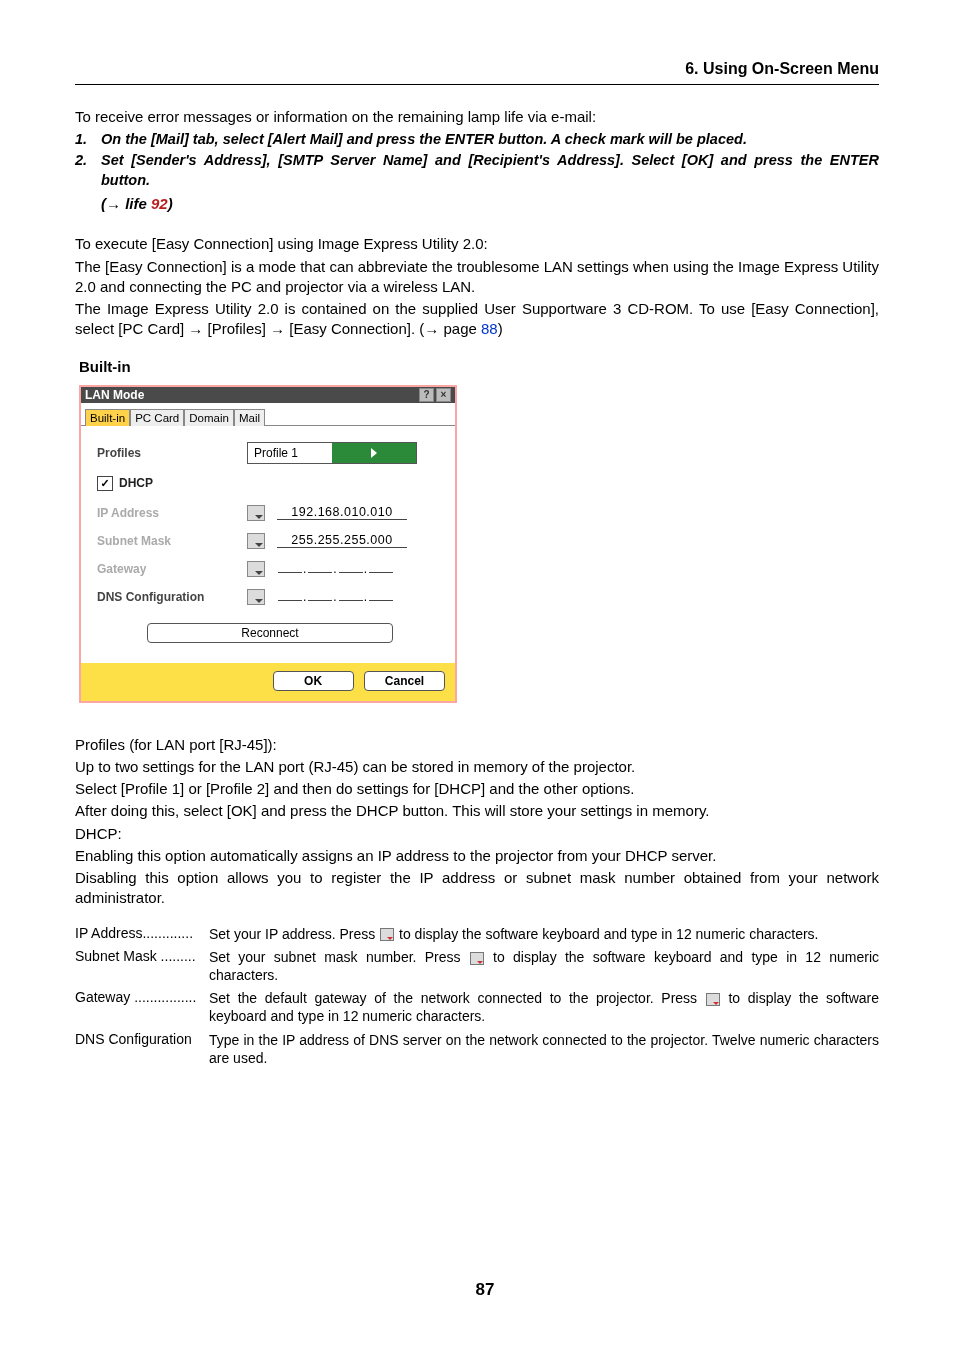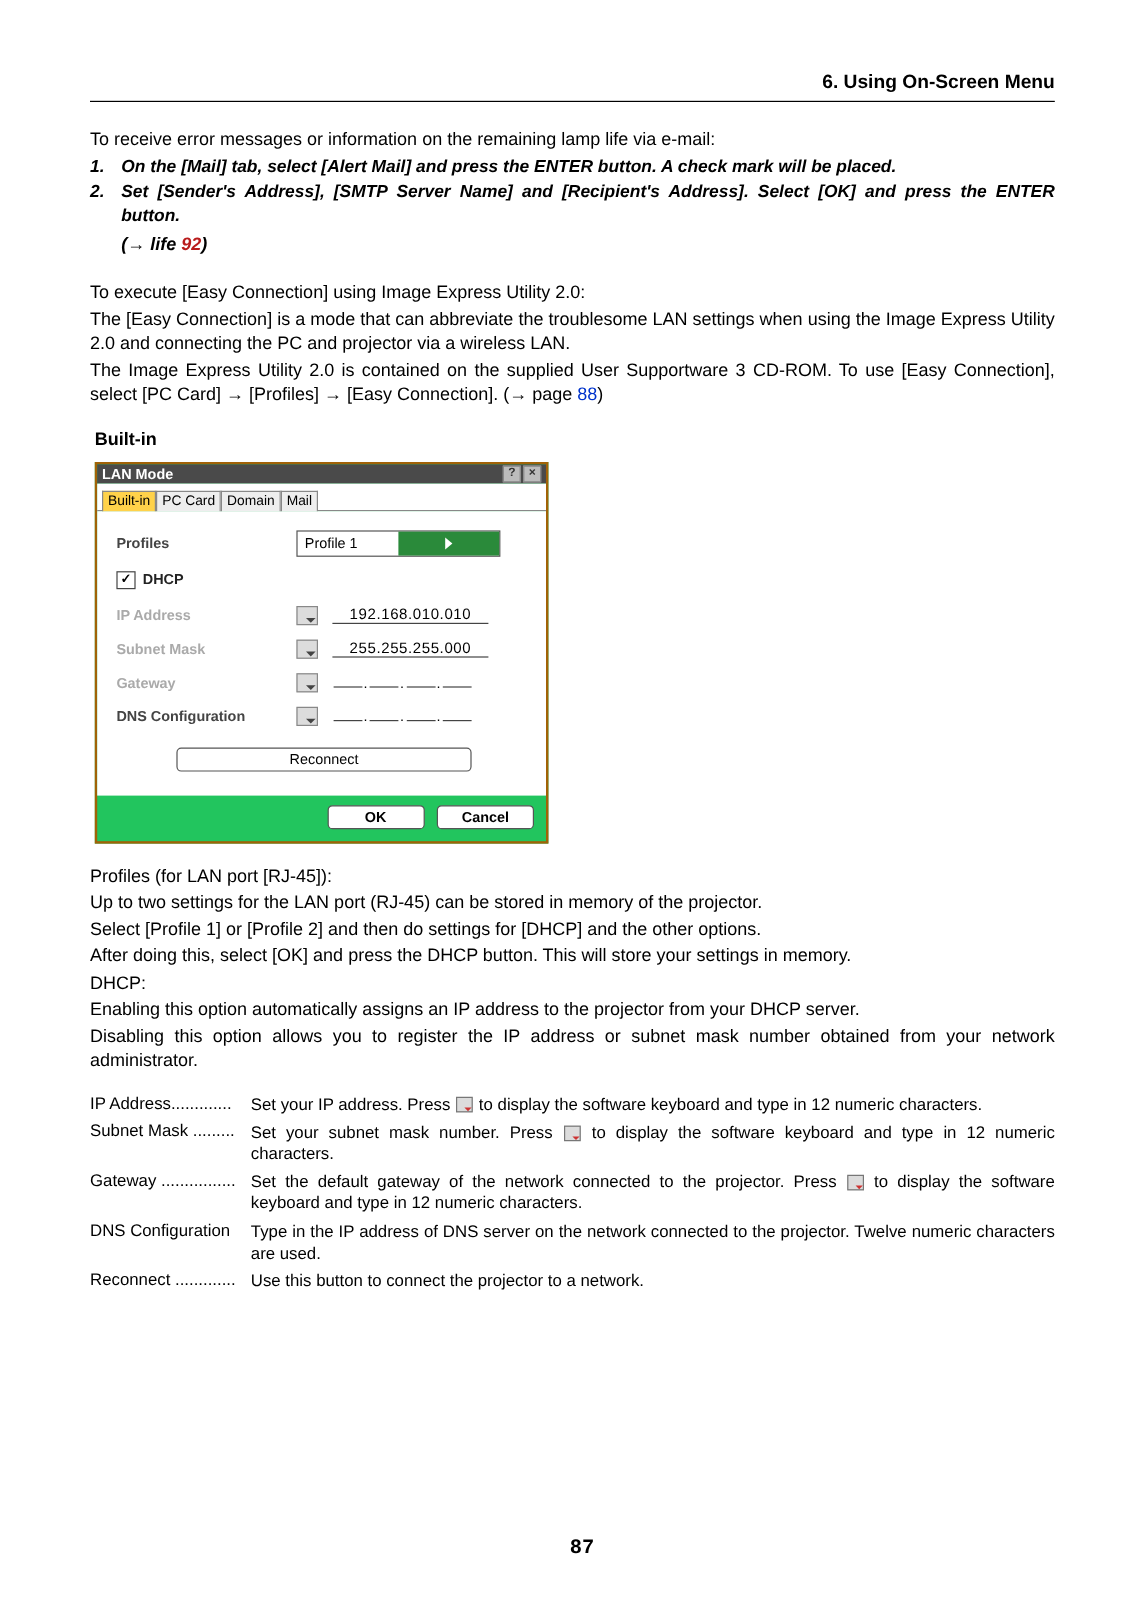--- a/index.html
+++ b/index.html
@@ -48,23 +48,23 @@
   .mt20 { margin-top: 20px; }
   .builtin-h {
     font-weight: bold;
     font-size: 15px;
     margin: 18px 0 10px 4px;
   }
 
   
   .dialog {
     width: 374px;
-    border: 2px solid #a16207;
-    margin: 0 0 18px 4px;
-    background: #22c55e;
+    border: 2px solid #fca5a5;
+    margin: 0 0 32px 4px;
+    background: #fde047;
     font-family: Verdana, Arial, sans-serif;
   }
   .dlg-title {
     background: #4a4a4a;
     color: #fff;
     font-size: 12px;
     font-weight: bold;
     padding: 1px 4px;
     display: flex;
     align-items: center;
@@ -177,21 +177,20 @@
     border-top: 3px solid #c33;
   }
 
   .page-num {
     position: absolute;
     bottom: 48px;
     left: 16px; right: 0;
     text-align: center;
     font-weight: bold;
     font-size: 17px;
-    font-family: Liberation Mono, monospace;
   }
 </style>
 </head>
 <body>
 
 <div class="page">
   <div class="header-line">6. Using On-Screen Menu</div>
 
   <div class="body-text">
     <p>To receive error messages or information on the remaining lamp life via e-mail:</p>
@@ -295,20 +294,16 @@
       <span class="def-desc"><span>Set your subnet mask number. Press </span><span class="inline-kb"></span><span> to display the software keyboard and type in 12 numeric characters.</span></span>
     </div>
     <div class="def-row">
       <span class="def-term"><span>Gateway</span> <span>................</span></span>
       <span class="def-desc"><span>Set the default gateway of the network connected to the projector. Press </span><span class="inline-kb"></span><span> to display the software keyboard and type in 12 numeric characters.</span></span>
     </div>
     <div class="def-row">
       <span class="def-term">DNS Configuration</span>
       <span class="def-desc">Type in the IP address of DNS server on the network connected to the projector. Twelve numeric characters are used.</span>
     </div>
-    <div class="def-row">
-      <span class="def-term"><span>Reconnect</span> <span>.............</span></span>
-      <span class="def-desc">Use this button to connect the projector to a network.</span>
-    </div>
   </div>
 </div>
 
 <div class="page-num">87</div>
 
 </body></html>

